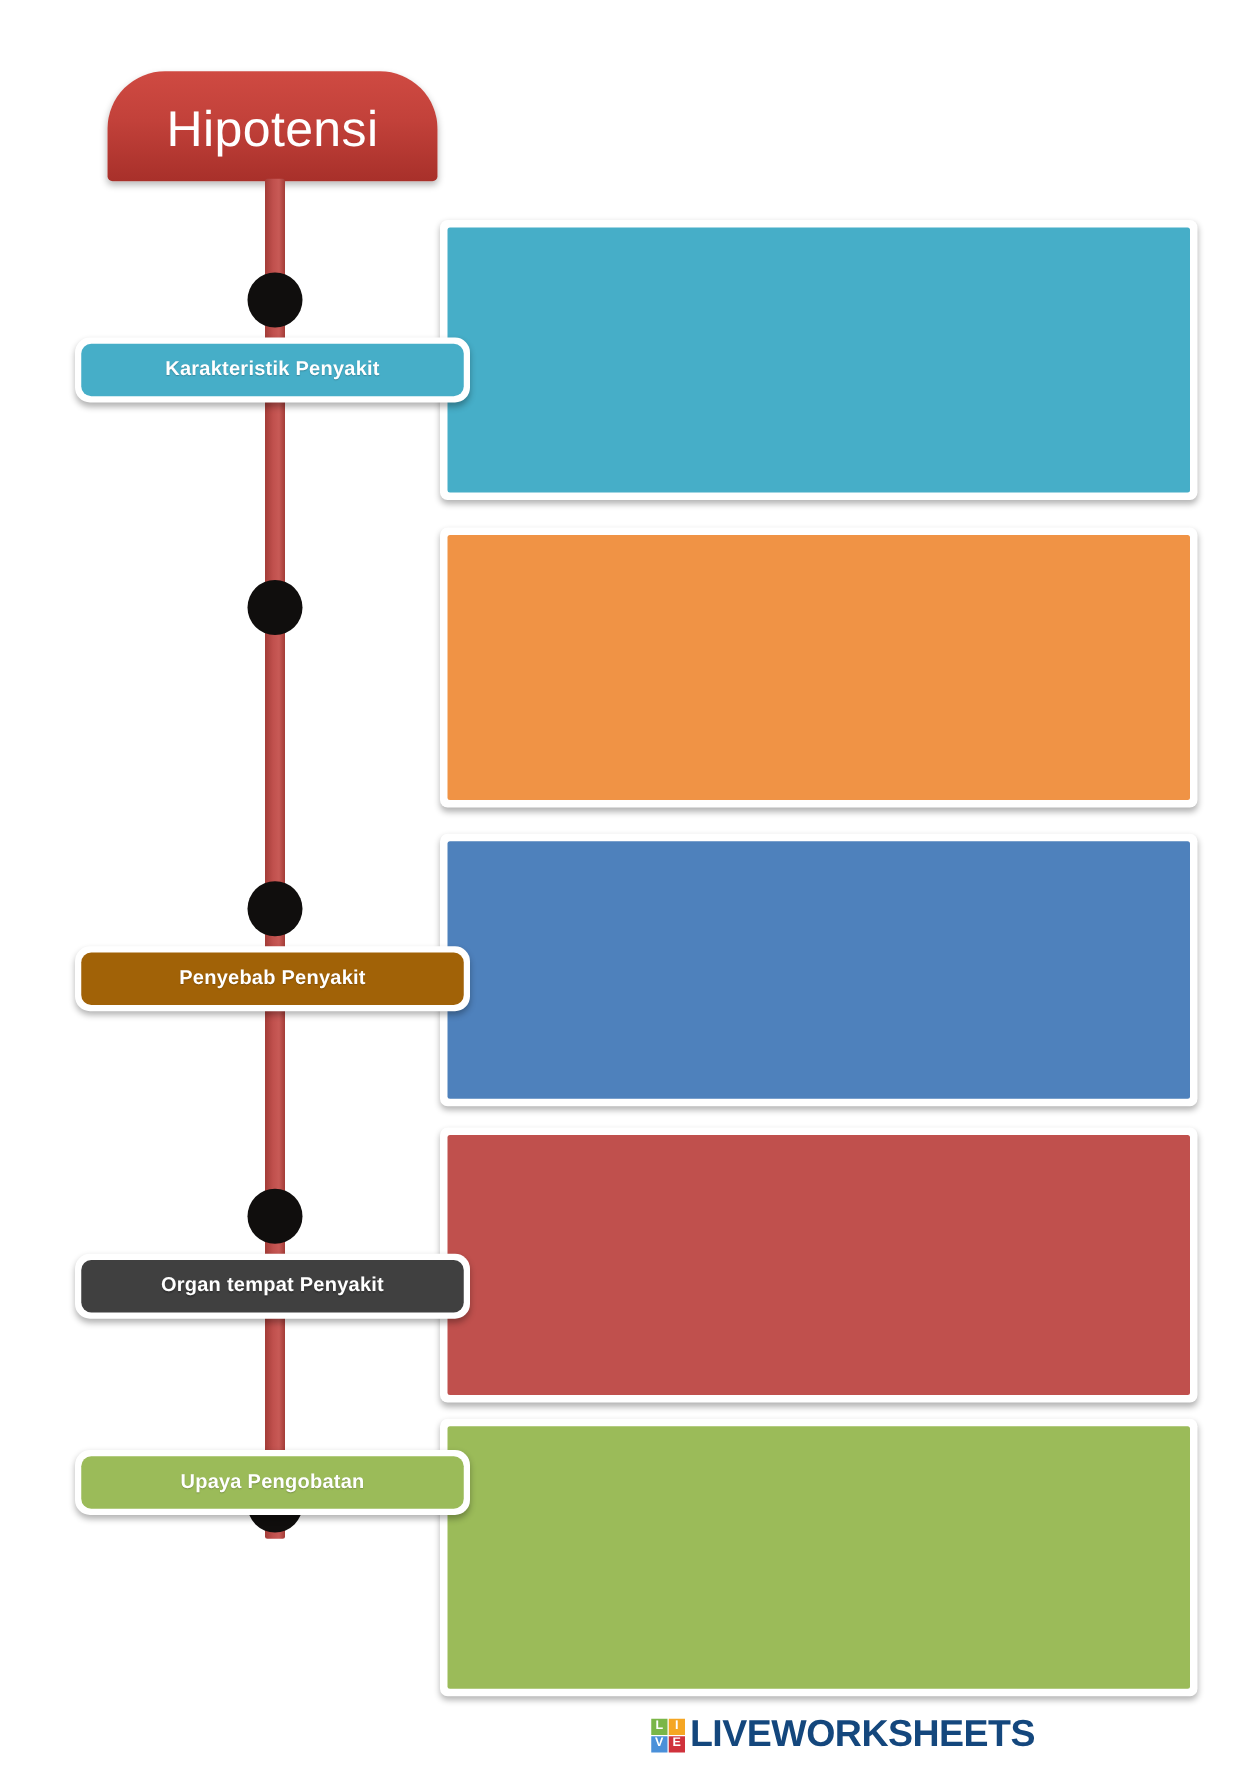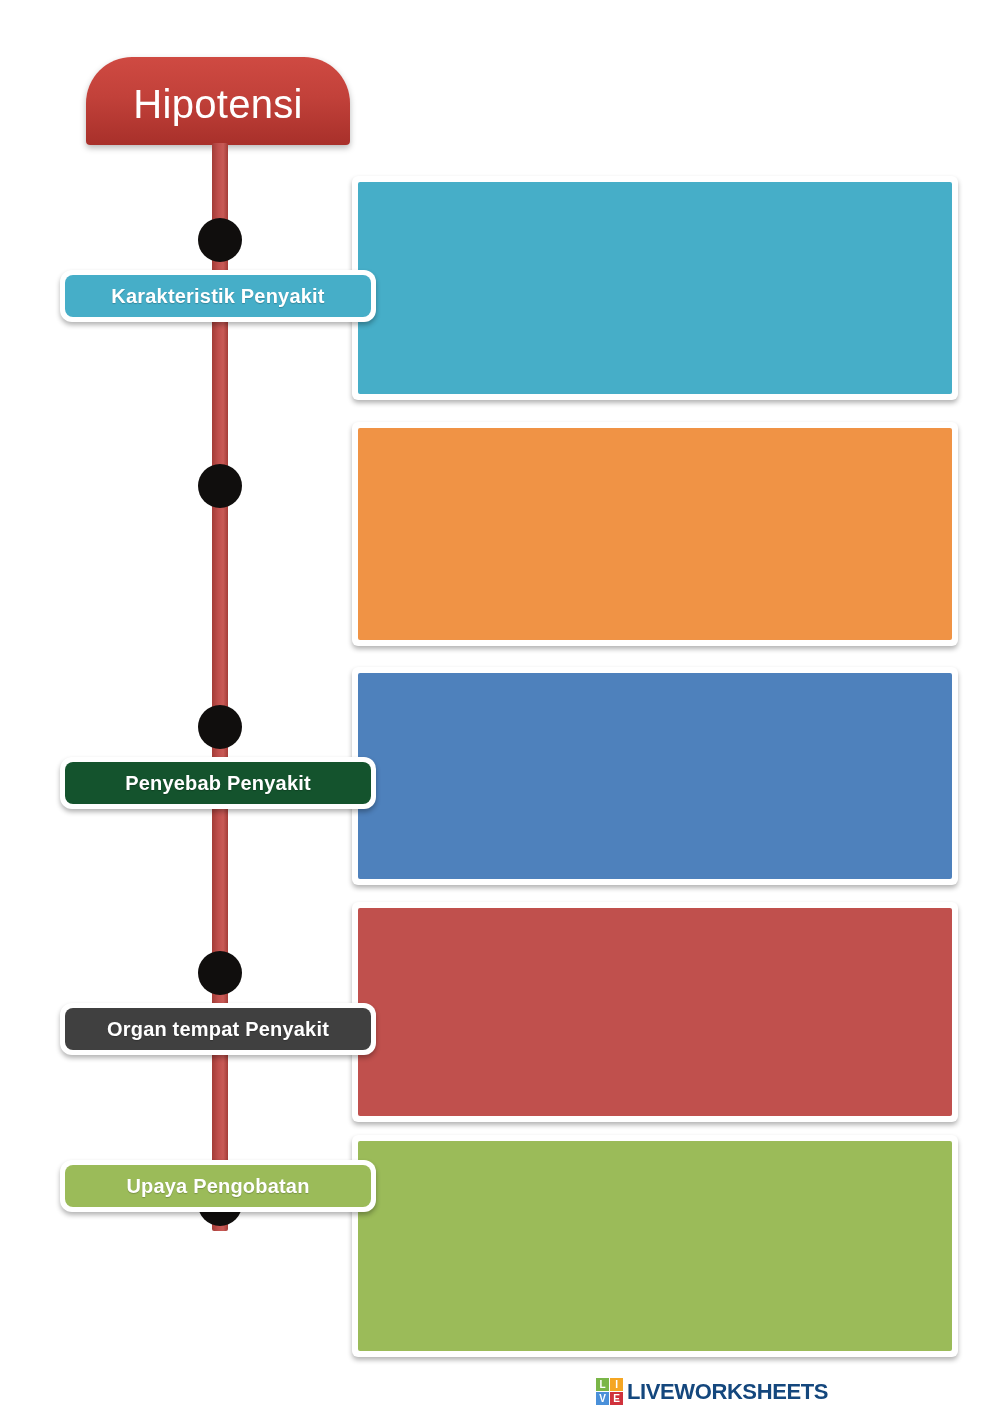--- a/index.html
+++ b/index.html
@@ -100,21 +100,21 @@
   .pill-inner {
     width: 100%;
     height: 100%;
     border-radius: 8px;
     display: flex;
     align-items: center;
     justify-content: center;
   }
   .pill-label {
     color: #ffffff;
-    font-size: 20px;
+    font-size: 16px;
     font-weight: bold;
     letter-spacing: 0.2px;
     text-shadow: 0 1px 1px rgba(0,0,0,0.22);
     white-space: nowrap;
   }
 
   
   .footer-logo {
     position: absolute;
     right: 8px;
@@ -134,21 +134,21 @@
     align-items: center;
     justify-content: center;
     color: #ffffff;
     font-size: 10px;
     font-weight: bold;
     line-height: 1;
     font-family: "Liberation Sans", sans-serif;
   }
   .logo-word {
     color: #14477d;
-    font-size: 22px;
+    font-size: 30px;
     font-weight: bold;
     letter-spacing: -0.4px;
     font-family: "Liberation Sans", sans-serif;
   }
 </style>
 </head>
 <body>
 
 <div id="page">
 
@@ -195,21 +195,21 @@
   </div>
 
   <div class="pill" style="top:270px">
     <div class="pill-inner" style="background:#46aec8">
       <span class="pill-label">Karakteristik Penyakit</span>
     </div>
   </div>
 
 
   <div class="pill" style="top:757px">
-    <div class="pill-inner" style="background:#14532d">
+    <div class="pill-inner" style="background:#a16207">
       <span class="pill-label">Penyebab Penyakit</span>
     </div>
   </div>
 
   <div class="pill" style="top:1003px">
     <div class="pill-inner" style="background:#404040">
       <span class="pill-label">Organ tempat Penyakit</span>
     </div>
   </div>
 

